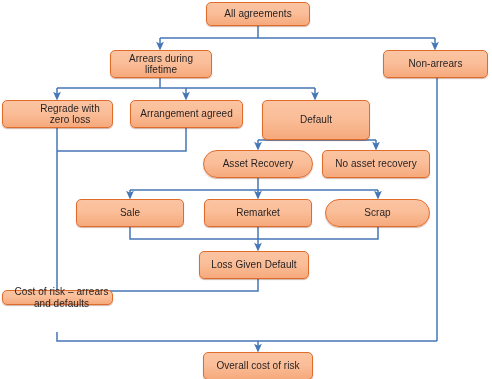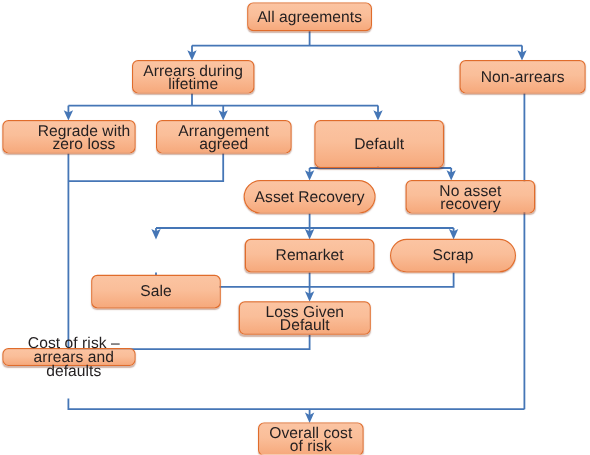--- a/index.html
+++ b/index.html
@@ -14,21 +14,21 @@
   .node{
     position:absolute;
     box-sizing:border-box;
     border:1px solid #E06C2B;
     border-radius:5px;
     background:linear-gradient(to bottom,#FBC4A2 0%,#FABE99 45%,#F6A97C 100%);
     box-shadow:0 1px 1px rgba(120,40,10,.35);
     display:flex;align-items:center;justify-content:center;
     text-align:center;
     color:#231f20;
-    font-size:13px;
+    font-size:10px;
     line-height:11.5px;
     letter-spacing:.05px;
     padding:0 3px;
     z-index:2;
   }
 </style>
 </head>
 <body>
 
 <div id="canvas">
@@ -99,41 +99,41 @@
   </div>
 
   <div class="node" style="left:262px;top:100px;width:108px;height:40px;text-align:center;">
     <span>Default</span>
   </div>
 
   <div class="node" style="left:203px;top:150px;width:110px;height:28px;border-radius:14px;">
     <span>Asset Recovery</span>
   </div>
 
-  <div class="node" style="left:322px;top:150px;width:108px;height:28px;margin-left:16px;">
+  <div class="node" style="left:322px;top:150px;width:108px;height:28px;">
     <span>No asset recovery</span>
   </div>
 
-  <div class="node" style="left:76px;top:199px;width:108px;height:28px;margin-top:30px;">
+  <div class="node" style="left:76px;top:199px;width:108px;height:28px;">
     <span>Sale</span>
   </div>
 
   <div class="node" style="left:204px;top:199px;width:108px;height:28px;">
     <span>Remarket</span>
   </div>
 
   <div class="node" style="left:325px;top:199px;width:105px;height:28px;border-radius:14px;">
     <span>Scrap</span>
   </div>
 
   <div class="node" style="left:199px;top:251px;width:110px;height:28px;">
     <span>Loss Given Default</span>
   </div>
 
   <div class="node" style="left:2px;top:290px;width:111px;height:15px;padding-left:11px;">
     <span>Cost of risk – arrears and defaults</span>
   </div>
 
-  <div class="node" style="left:215px;top:352px;width:88px;height:28px;">
+  <div class="node" style="left:203px;top:352px;width:110px;height:28px;">
     <span>Overall cost of risk</span>
   </div>
 
 </div>
 
 </body></html>

